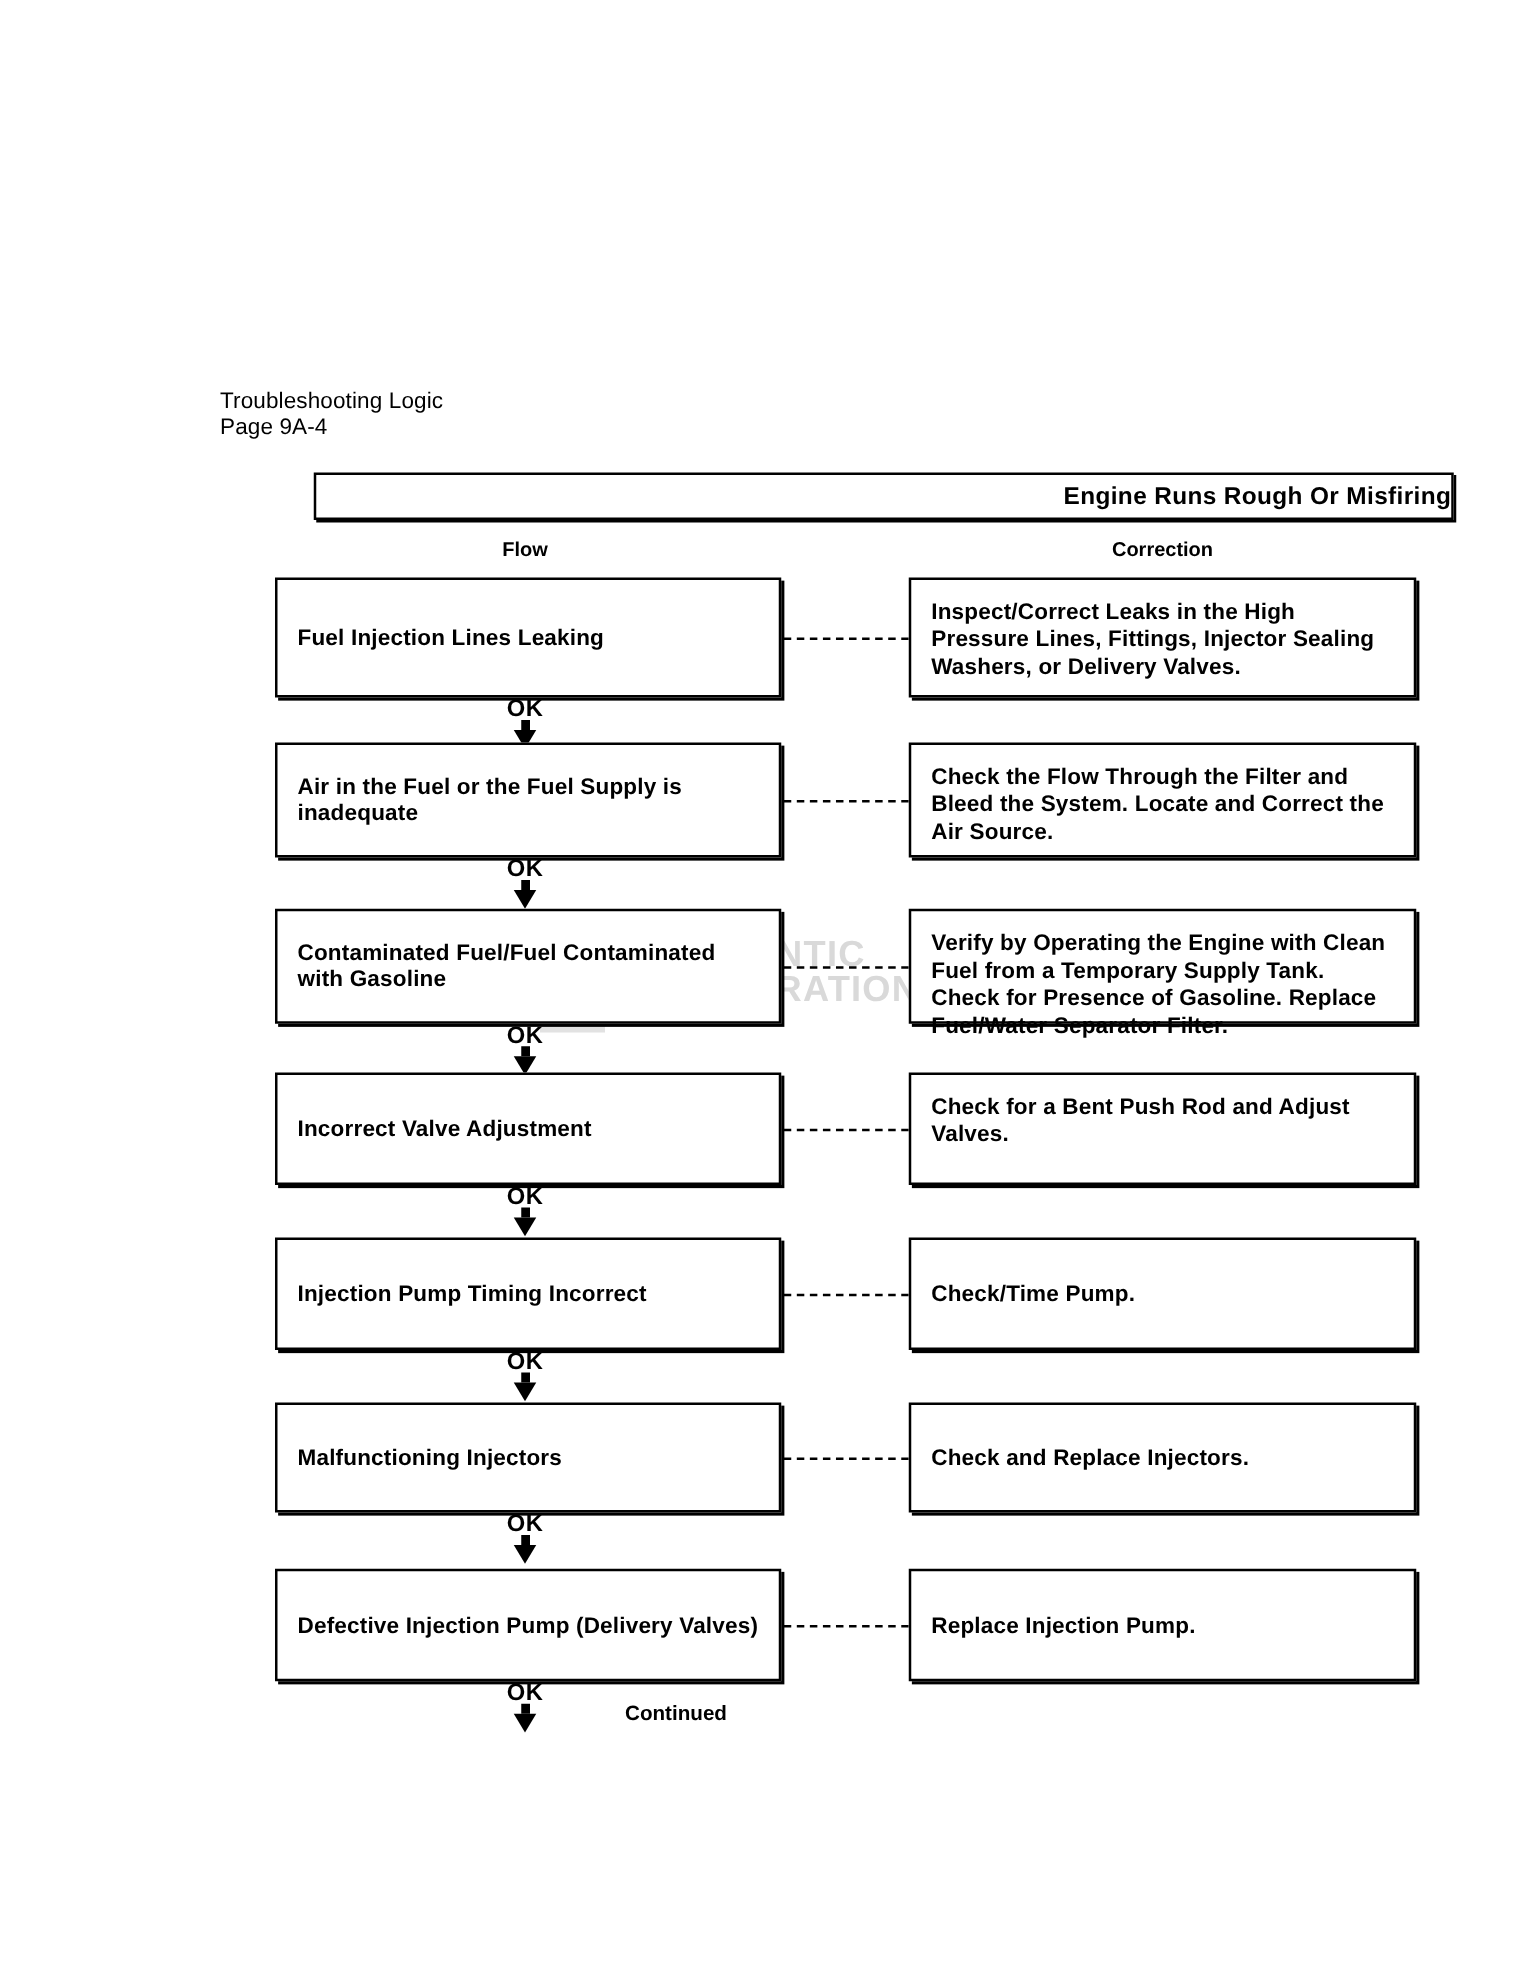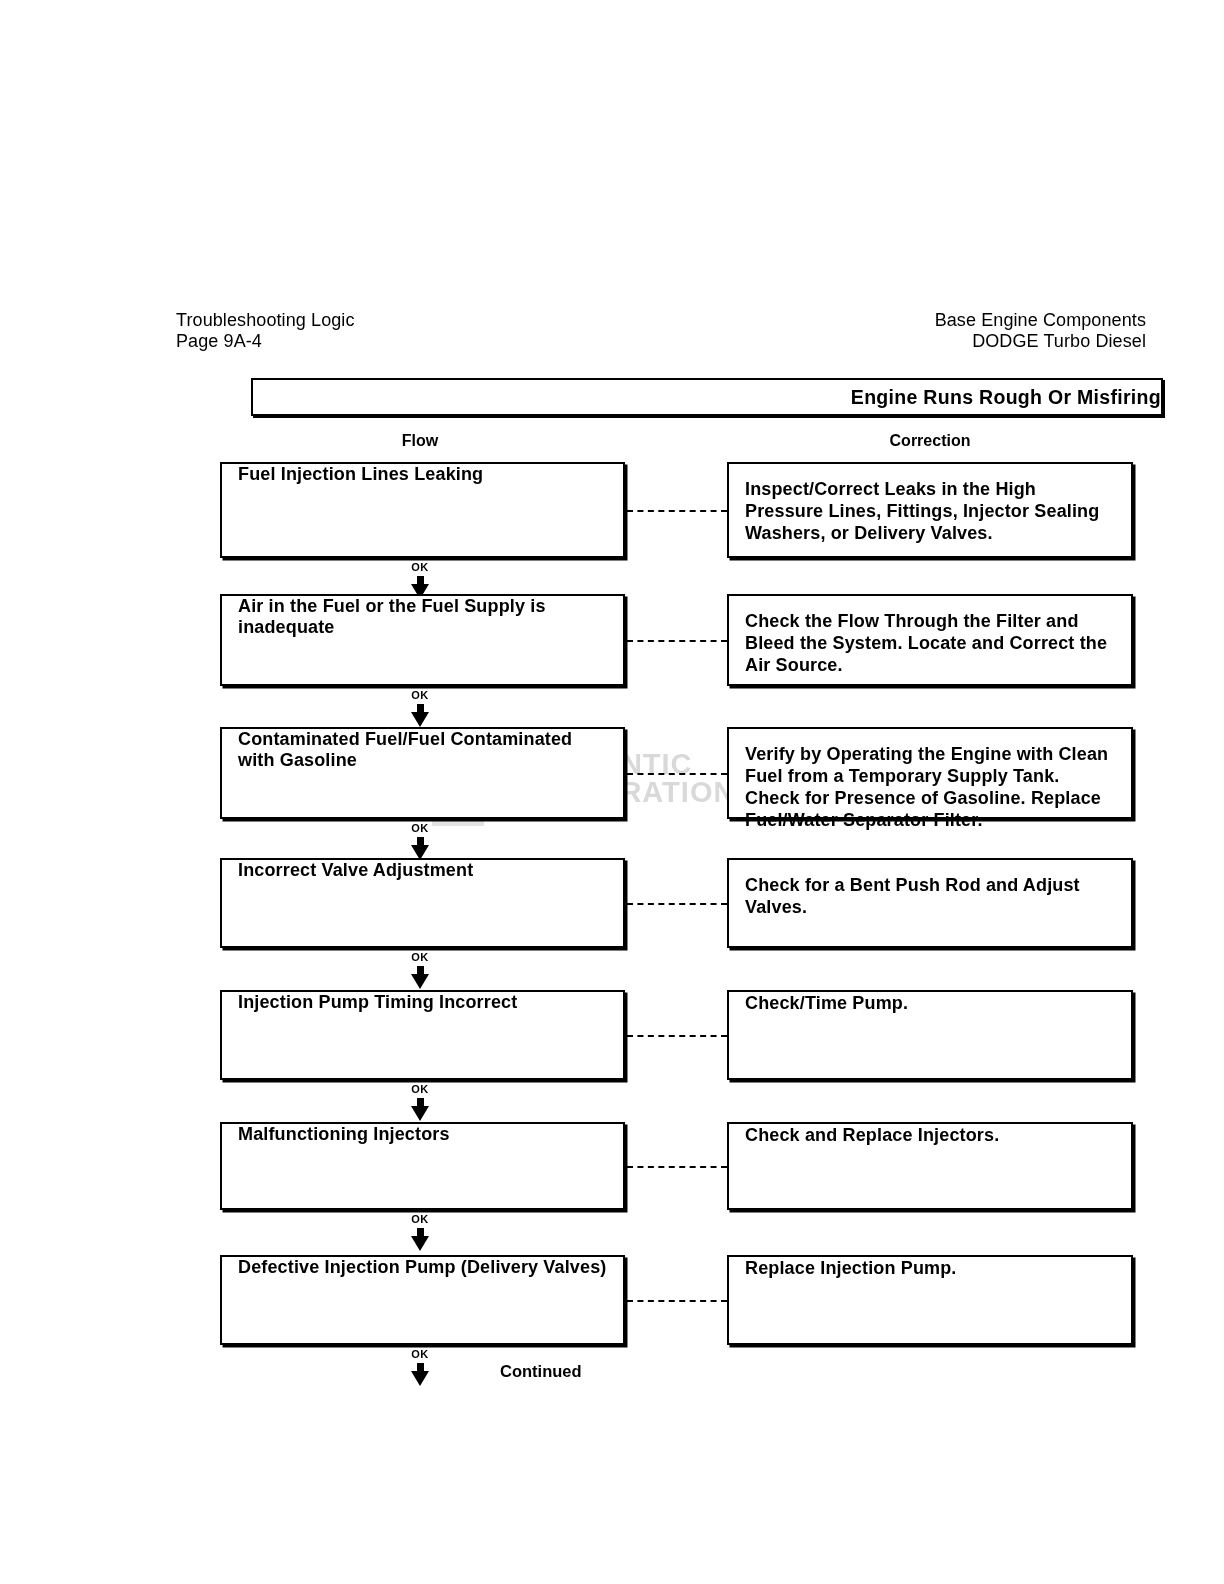--- a/index.html
+++ b/index.html
@@ -79,20 +79,21 @@
   }
   .row { position: absolute; left: 0; width: 1224px; }
 
   .cause-box, .corr-box {
     position: absolute;
     border: 2.5px solid #000;
     box-sizing: border-box;
     box-shadow: 2.5px 2.5px 0 #000;
     background: #fff;
     display: flex;
+    align-items: center;
     padding: 0 16px;
   }
   .cause-box { left: 220px; width: 405px; }
   .corr-box  { left: 727px; width: 406px; }
 
   .cause-box .tx, .corr-box .tx {
     font-size: 18px;
     font-weight: bold;
     line-height: 21px;
     letter-spacing: .15px;
@@ -110,21 +111,21 @@
   }
 
   
   .ok-group {
     position: absolute;
     left: 372px;
     width: 96px;
     text-align: center;
   }
   .ok-group .ok-label {
-    font-size: 11px;
+    font-size: 19px;
     font-weight: bold;
     line-height: 17px;
     letter-spacing: .4px;
   }
   .arrow-down {
     width: 0; height: 0;
     margin: 0 auto;
     border-left: 9px solid transparent;
     border-right: 9px solid transparent;
     border-top: 15px solid #000;
@@ -172,24 +173,20 @@
 
   .stack { position: relative; z-index: 2; }
 </style>
 </head>
 <body>
 
 <div id="page-header">
   <div class="hdr-left">
     <span class="hdr-line">Troubleshooting Logic</span>
     <span class="hdr-line">Page 9A-4</span>
-  </div>
-  <div class="hdr-right">
-    <span class="hdr-line">Base Engine Components</span>
-    <span class="hdr-line">DODGE Turbo Diesel</span>
   </div>
 </div>
 
 <div id="title-box">
   <span class="t">Engine Runs Rough Or Misfiring</span>
 </div>
 
 <div class="col-caption" id="caption-cause">Flow</div>
 <div class="col-caption" id="caption-correction">Correction</div>
 

